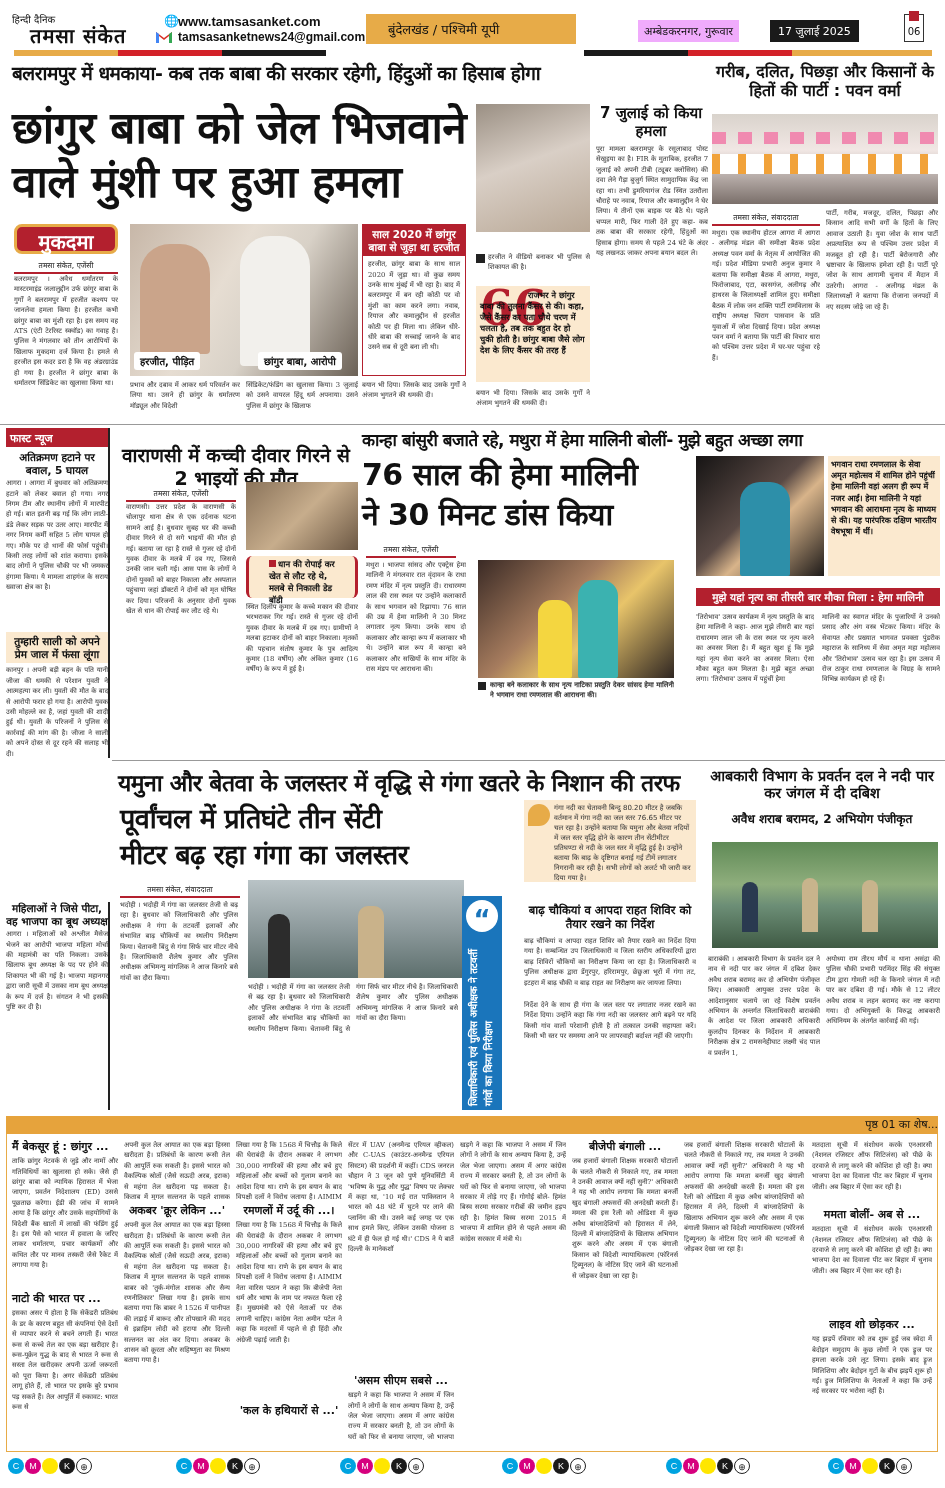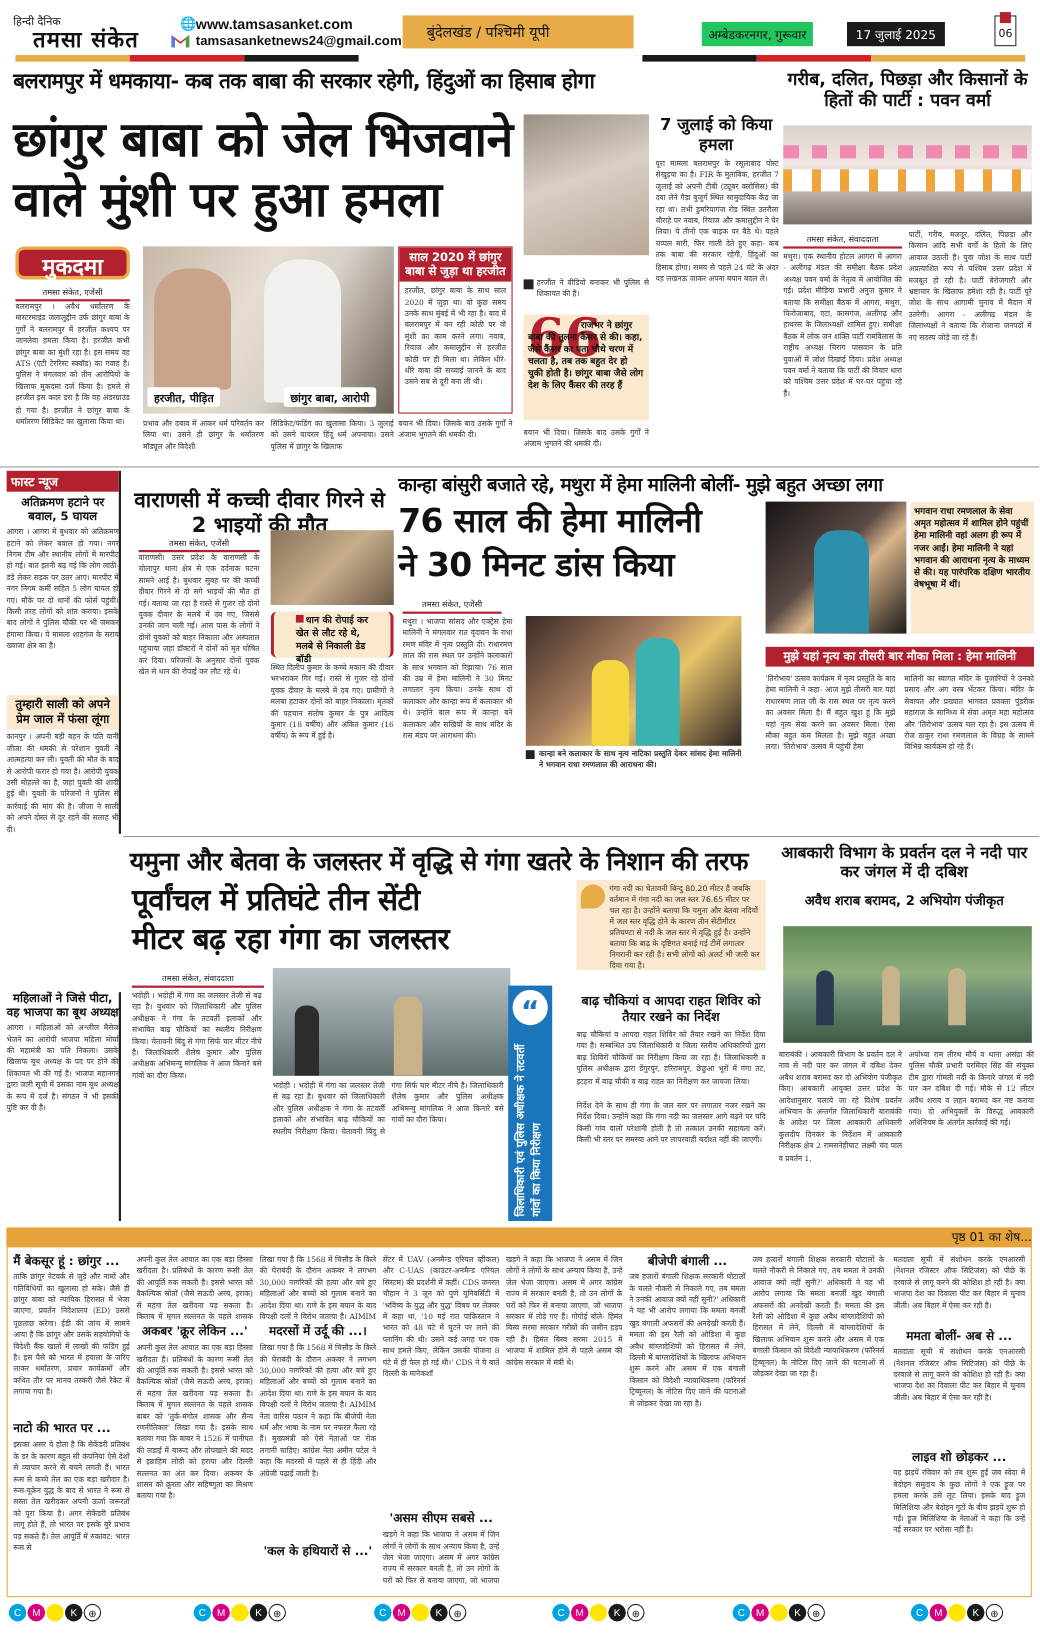--- a/index.html
+++ b/index.html
@@ -5,21 +5,21 @@
 *{box-sizing:border-box;margin:0;padding:0}
 body{width:945px;height:1488px;background:#fff;font-family:"DejaVu Sans",sans-serif;color:#111;position:relative;overflow:hidden}
 .abs{position:absolute}
 .masthead{left:0;top:0;width:945px;height:56px}
 .brand-small{left:12px;top:12px;font-size:10px;font-family:"DejaVu Sans",sans-serif}
 .brand{left:30px;top:22px;font-size:20px;font-weight:bold;font-family:"DejaVu Serif",serif;letter-spacing:1px}
 .mail-icon{left:155px;top:30px;width:18px;height:14px}
 .web{left:178px;top:14px;font-size:13px;font-weight:bold;font-family:"Liberation Sans",sans-serif}
 .email{left:178px;top:30px;font-size:12px;font-weight:bold;font-family:"Liberation Sans",sans-serif}
 .region-tab{left:366px;top:14px;width:210px;height:30px;background:#e7ab48;font-size:13px;padding:6px 22px;font-family:"DejaVu Sans",sans-serif}
-.city{left:638px;top:20px;background:#22c55e;font-size:11px;padding:3px 6px;height:22px}
+.city{left:638px;top:20px;background:#f0abfc;font-size:11px;padding:3px 6px;height:22px}
 .date{left:770px;top:20px;background:#1a1a1a;color:#fff;font-size:11px;padding:3px 8px;height:22px}
 .pagenum{left:904px;top:14px;width:20px;height:28px;border:1px solid #333;font-size:10px;text-align:center;padding-top:11px}
 .pagenum .flag{position:absolute;left:4px;top:-4px;width:10px;height:10px;background:#b3202e}
 .bar{height:6px;top:50px}
 .kicker{font-size:19px;font-weight:bold;letter-spacing:-0.5px;white-space:nowrap}
 .head-xl{font-weight:bold;line-height:1.1;letter-spacing:-0.5px}
 .txt{font-size:6.8px;line-height:10.4px;color:#333;text-align:justify;overflow:hidden;font-family:"DejaVu Serif",serif}
 .byline{font-size:7.5px;color:#222;border-bottom:2px solid #b3202e;padding-bottom:2px;text-align:center}
 .photo{background:linear-gradient(135deg,#7b6e63,#b7a897 50,#5f5347);overflow:hidden}
 .chip{background:#fff;color:#111;font-weight:bold;font-size:10px;padding:2px 6px;border-radius:3px}
@@ -186,21 +186,21 @@
   <div class="sidehead" style="font-size:11px;text-align:left;margin-top:6px">नाटो की भारत पर ...</div>
   <div class="txt" style="height:140px;margin-top:3px">इसका असर ये होता है कि सेकेंडरी प्रतिबंध के डर के कारण बहुत सी कंपनियां ऐसे देशों से व्यापार करने से बचने लगती हैं। भारत रूस से कच्चे तेल का एक बड़ा खरीदार है। रूस-यूक्रेन युद्ध के बाद से भारत ने रूस से सस्ता तेल खरीदकर अपनी ऊर्जा जरूरतों को पूरा किया है। अगर सेकेंडरी प्रतिबंध लागू होते हैं, तो भारत पर इसके बुरे प्रभाव पड़ सकते हैं। तेल आपूर्ति में रुकावट: भारत रूस से</div>
 </div>
 <div class="abs" style="left:124px;top:1140px;width:106px;height:308px">
   <div class="txt" style="height:60px">अपनी कुल तेल आयात का एक बड़ा हिस्सा खरीदता है। प्रतिबंधों के कारण रूसी तेल की आपूर्ति रुक सकती है। इससे भारत को वैकल्पिक स्रोतों (जैसे सऊदी अरब, इराक) से महंगा तेल खरीदना पड़ सकता है। किताब में मुगल सल्तनत के पहले शासक बाबर को 'तुर्क-मंगोल शासक और सैन्य रणनीतिकार' लिखा गया है। इसके साथ बताया गया कि बाबर ने 1526 में पानीपत की लड़ाई में बारूद और तोपखाने की मदद से इब्राहिम लोदी को हराया और दिल्ली सल्तनत का अंत कर दिया। अकबर के शासन को क्रूरता और सहिष्णुता का मिश्रण बताया गया है।</div>
   <div class="sidehead" style="font-size:11px;margin-top:4px">अकबर 'क्रूर लेकिन ...'</div>
   <div class="txt" style="height:220px;margin-top:3px">अपनी कुल तेल आयात का एक बड़ा हिस्सा खरीदता है। प्रतिबंधों के कारण रूसी तेल की आपूर्ति रुक सकती है। इससे भारत को वैकल्पिक स्रोतों (जैसे सऊदी अरब, इराक) से महंगा तेल खरीदना पड़ सकता है। किताब में मुगल सल्तनत के पहले शासक बाबर को 'तुर्क-मंगोल शासक और सैन्य रणनीतिकार' लिखा गया है। इसके साथ बताया गया कि बाबर ने 1526 में पानीपत की लड़ाई में बारूद और तोपखाने की मदद से इब्राहिम लोदी को हराया और दिल्ली सल्तनत का अंत कर दिया। अकबर के शासन को क्रूरता और सहिष्णुता का मिश्रण बताया गया है।</div>
 </div>
 <div class="abs" style="left:236px;top:1140px;width:106px;height:308px">
   <div class="txt" style="height:60px">लिखा गया है कि 1568 में चित्तौड़ के किले की घेराबंदी के दौरान अकबर ने लगभग 30,000 नागरिकों की हत्या और बचे हुए महिलाओं और बच्चों को गुलाम बनाने का आदेश दिया था। राणे के इस बयान के बाद विपक्षी दलों ने विरोध जताया है। AIMIM नेता वारिस पठान ने कहा कि बीजेपी नेता धर्म और भाषा के नाम पर नफरत फैला रहे हैं। मुख्यमंत्री को ऐसे नेताओं पर रोक लगानी चाहिए। कांग्रेस नेता अमीन पटेल ने कहा कि मदरसों में पहले से ही हिंदी और अंग्रेजी पढ़ाई जाती है।</div>
-  <div class="sidehead" style="font-size:11px;margin-top:4px">मदरसों में उर्दू की ...।</div>
+  <div class="sidehead" style="font-size:11px;margin-top:4px">रमणलों में उर्दू की ...।</div>
   <div class="txt" style="height:180px;margin-top:3px">लिखा गया है कि 1568 में चित्तौड़ के किले की घेराबंदी के दौरान अकबर ने लगभग 30,000 नागरिकों की हत्या और बचे हुए महिलाओं और बच्चों को गुलाम बनाने का आदेश दिया था। राणे के इस बयान के बाद विपक्षी दलों ने विरोध जताया है। AIMIM नेता वारिस पठान ने कहा कि बीजेपी नेता धर्म और भाषा के नाम पर नफरत फैला रहे हैं। मुख्यमंत्री को ऐसे नेताओं पर रोक लगानी चाहिए। कांग्रेस नेता अमीन पटेल ने कहा कि मदरसों में पहले से ही हिंदी और अंग्रेजी पढ़ाई जाती है।</div>
   <div class="sidehead" style="font-size:11px;margin-top:4px">'कल के हथियारों से ...'</div>
 </div>
 <div class="abs" style="left:348px;top:1140px;width:106px;height:308px">
   <div class="txt" style="height:230px">सेंटर में UAV (अनमैन्ड एरियल व्हीकल) और C-UAS (काउंटर-अनमैन्ड एरियल सिस्टम) की प्रदर्शनी में कहीं। CDS जनरल चौहान ने 3 जून को पुणे यूनिवर्सिटी में 'भविष्य के युद्ध और युद्ध' विषय पर लेक्चर में कहा था, '10 मई रात पाकिस्तान ने भारत को 48 घंटे में घुटने पर लाने की प्लानिंग की थी। उसने कई जगह पर एक साथ हमले किए, लेकिन उसकी योजना 8 घंटे में ही फेल हो गई थी।' CDS ने ये बातें दिल्ली के मानेकशॉ</div>
   <div class="sidehead" style="font-size:11px;margin-top:4px">'असम सीएम सबसे ...</div>
   <div class="txt" style="height:50px;margin-top:3px">खड़गे ने कहा कि भाजपा ने असम में जिन लोगों ने लोगों के साथ अन्याय किया है, उन्हें जेल भेजा जाएगा। असम में अगर कांग्रेस राज्य में सरकार बनती है, तो उन लोगों के घरों को फिर से बनाया जाएगा, जो भाजपा सरकार में तोड़े गए हैं। गोगोई बोले- हिमंत बिस्व सरमा सरकार गरीबों की जमीन हड़प रही है। हिमंत बिस्व सरमा 2015 में भाजपा में शामिल होने से पहले असम की कांग्रेस सरकार में मंत्री थे।</div>
 </div>
 <div class="abs" style="left:460px;top:1140px;width:106px;height:308px">
   <div class="txt" style="height:300px">खड़गे ने कहा कि भाजपा ने असम में जिन लोगों ने लोगों के साथ अन्याय किया है, उन्हें जेल भेजा जाएगा। असम में अगर कांग्रेस राज्य में सरकार बनती है, तो उन लोगों के घरों को फिर से बनाया जाएगा, जो भाजपा सरकार में तोड़े गए हैं। गोगोई बोले- हिमंत बिस्व सरमा सरकार गरीबों की जमीन हड़प रही है। हिमंत बिस्व सरमा 2015 में भाजपा में शामिल होने से पहले असम की कांग्रेस सरकार में मंत्री थे।</div>

